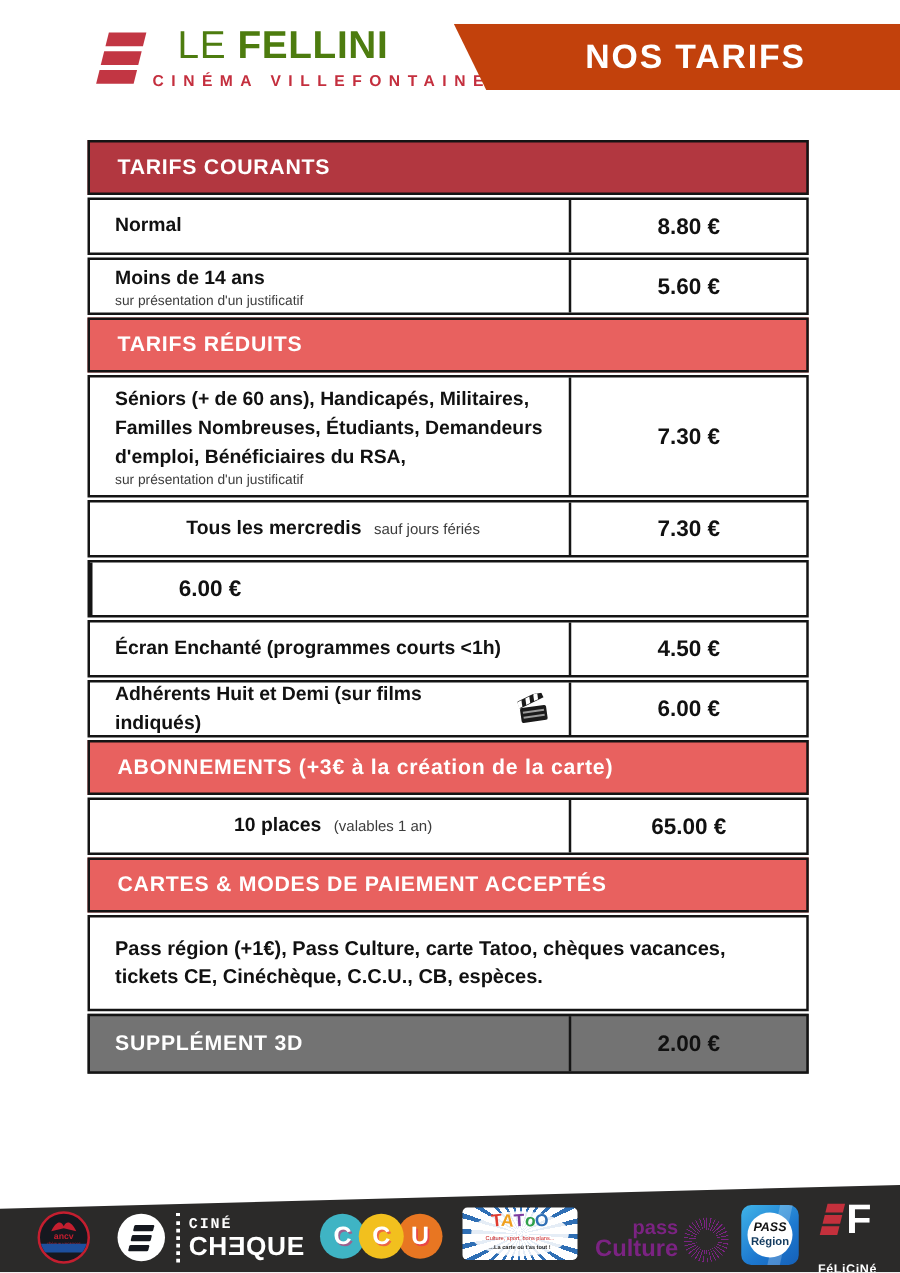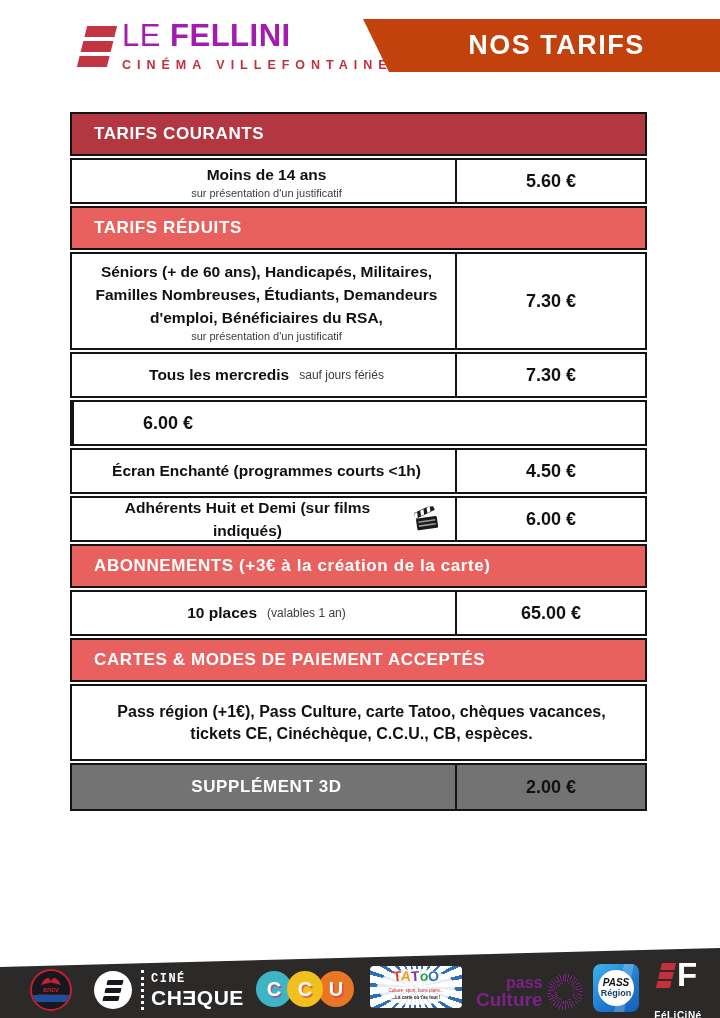--- a/index.html
+++ b/index.html
@@ -3,32 +3,32 @@
 <meta charset="utf-8">
 <style>
   html,body{margin:0;padding:0;}
   body{width:720px;height:1018px;background:#ffffff;font-family:"Liberation Sans",sans-serif;position:relative;overflow:hidden;}
   .page{position:absolute;inset:0;}
 
   
   .brand{position:absolute;left:82px;top:20px;display:flex;align-items:flex-start;}
   .brand-stripes{display:flex;flex-direction:column;gap:4px;transform:skewX(-14deg);margin-top:6px;margin-right:10px;}
   .brand-stripes span{display:block;width:30px;height:11px;background:#c23643;}
-  .brand-name{font-size:31px;color:#a21caf;letter-spacing:.5px;line-height:1.05;white-space:nowrap;}
+  .brand-name{font-size:31px;color:#4d7c0f;letter-spacing:.5px;line-height:1.05;white-space:nowrap;margin-left:20px;}
   .brand-name .le{font-weight:500;}
   .brand-name .fell{font-weight:900;}
   .brand-sub{margin-top:5px;font-size:12.5px;font-weight:700;color:#c42f3e;letter-spacing:6px;white-space:nowrap;}
   .banner{position:absolute;left:363px;top:19px;width:357px;height:53px;background:#c2410c;
           clip-path:polygon(0 0,100% 0,100% 100%,26px 100%);
           color:#fff;font-weight:800;font-size:27px;letter-spacing:1.5px;
           display:flex;align-items:center;justify-content:center;padding-left:30px;box-sizing:border-box;}
 
   
   .table{position:absolute;left:70px;top:112px;width:577px;}
-  .sec{box-sizing:border-box;border:2px solid #141414;margin-bottom:2px;display:flex;align-items:stretch;text-align:center;}
+  .sec{box-sizing:border-box;border:2px solid #141414;margin-bottom:2px;display:flex;align-items:stretch;}
   .sec-hdr{align-items:center;padding-left:22px;color:#fff;font-weight:800;font-size:17px;letter-spacing:.6px;}
   .hdr-dark{background:#b23740;height:44px;}
   .hdr-light{background:#e8615f;height:44px;}
   .row{background:#fff;}
   .h46{height:46px;} .h98{height:98px;} .h60{height:77px;} .h48{height:48px;}
   .cell-label{flex:1;display:flex;flex-direction:column;justify-content:center;padding-left:20px;padding-right:14px;}
   .cell-label.inline{flex-direction:row;align-items:center;gap:10px;}
   .lbl{font-weight:800;font-size:15.5px;color:#111;line-height:1.5;}
   .note{font-size:11px;color:#3c3c3c;margin-top:1px;}
   .inote{font-size:12px;color:#3c3c3c;font-weight:400;}
@@ -119,20 +119,26 @@
       <div class="brand-name"><span class="le">LE</span> <span class="fell">FELLINI</span></div>
       <div class="brand-sub">CINÉMA VILLEFONTAINE</div>
     </div>
   </div>
   <div class="banner">NOS TARIFS</div>
 
   <div class="table">
 
     <div class="sec sec-hdr hdr-dark">TARIFS COURANTS</div>
 
+    <div class="sec row h46">
+      <div class="cell-label">
+          <span class="lbl">Normal</span>
+        </div>
+      <div class="cell-price">8.80 €</div>
+    </div>
 
     <div class="sec row h46">
       <div class="cell-label">
         <span class="lbl">Moins de 14 ans</span>
         <span class="note">sur présentation d'un justificatif</span>
       </div>
       <div class="cell-price">5.60 €</div>
     </div>
 
     <div class="sec sec-hdr hdr-light">TARIFS RÉDUITS</div>

